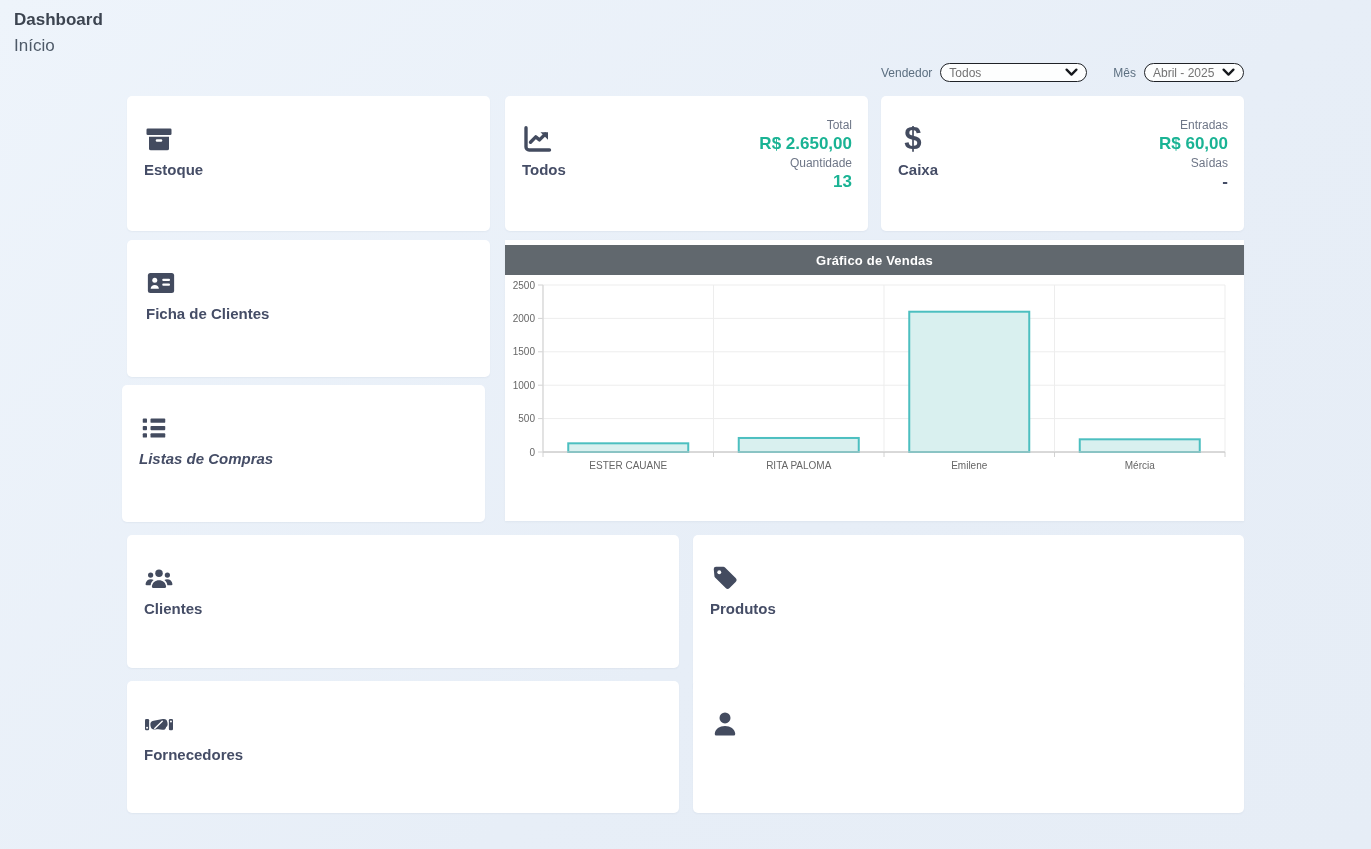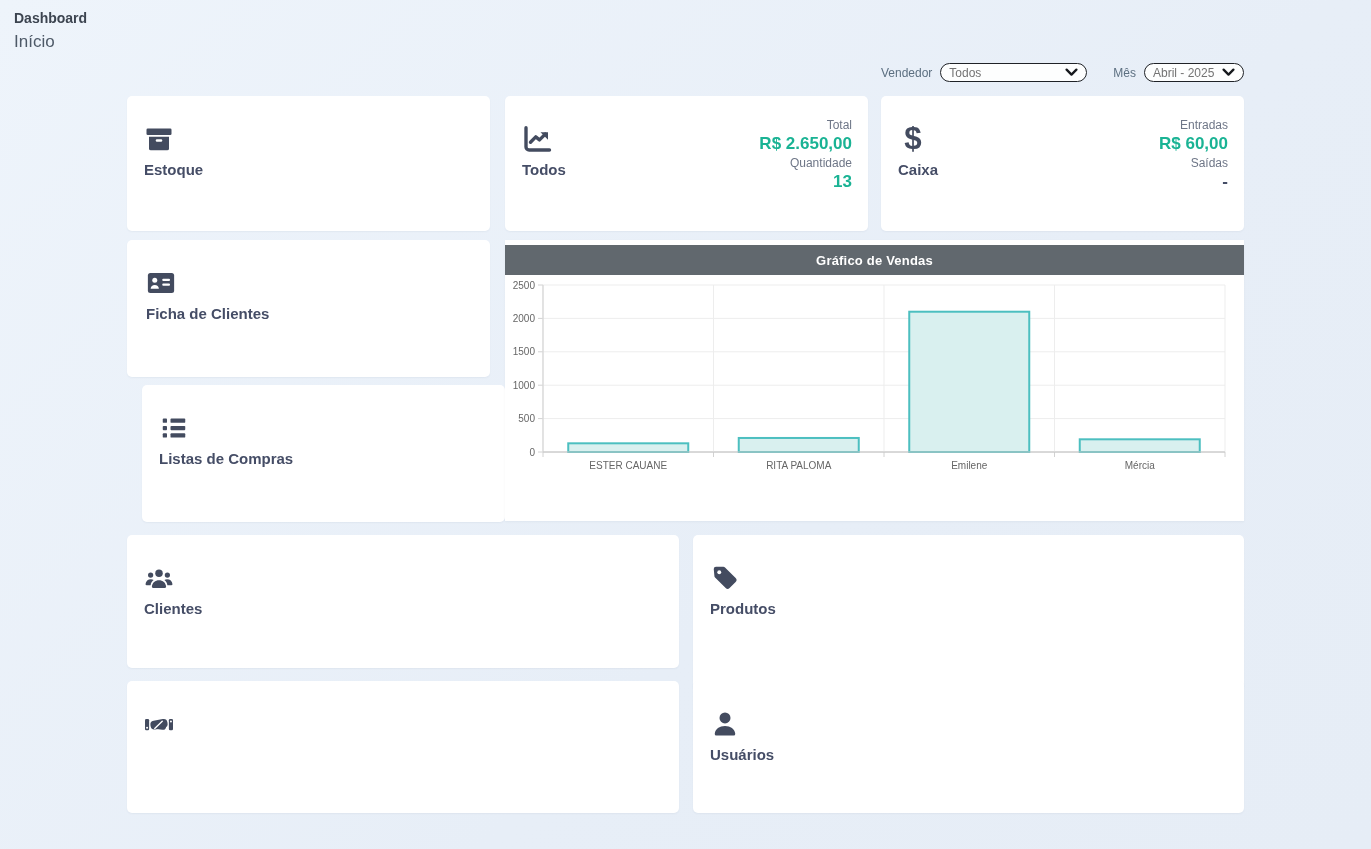--- a/index.html
+++ b/index.html
@@ -14,21 +14,21 @@
   }
   *{box-sizing:border-box;margin:0;padding:0;}
   html,body{width:1371px;height:849px;overflow:hidden;}
   body{
     font-family:"Liberation Sans",sans-serif;
     background:linear-gradient(135deg,#eef4fb 0%,#e7eef7 60%,#e6edf6 100%);
     position:relative;
     color:var(--text-dark);
   }
   .page-header{position:absolute;left:14px;top:10px;}
-  .page-title{font-size:14px;font-weight:700;color:#3c4450;}
+  .page-title{font-size:17px;font-weight:700;color:#3c4450;}
   .breadcrumb{font-size:17px;color:#4e5a68;margin-top:6px;font-weight:400;}
 
   .filters{position:absolute;top:63px;right:127px;display:flex;align-items:center;gap:8px;}
   .filter-label{font-size:12px;color:var(--label-blue);}
   .select{
     display:flex;align-items:center;justify-content:space-between;
     border:1.6px solid #1f2227;border-radius:10px;background:#fdfefe;
     height:19px;padding:0 8px;font-size:12px;color:#737373;cursor:pointer;
   }
   .select .chev{display:flex;align-items:center;margin-left:6px;}
@@ -48,21 +48,21 @@
   .stat-right{text-align:right;margin-top:-8px;}
   .s-label{font-size:12px;color:var(--text-muted);line-height:15px;margin-top:2px;}
   .s-value{font-size:17px;font-weight:700;line-height:21px;}
   .s-teal{color:var(--accent);}
   .s-dark{color:var(--text-dark);}
 
   .c-estoque{left:127px;top:96px;width:363px;height:135px;}
   .c-vendas{left:505px;top:96px;width:363px;height:135px;}
   .c-caixa{left:881px;top:96px;width:363px;height:135px;}
   .c-ficha{left:127px;top:240px;width:363px;height:137px;padding-left:19px;}
-  .c-listas{left:142px;top:385px;width:363px;height:137px;}
+  .c-listas{left:122px;top:385px;width:363px;height:137px;font-style:italic;}
   .c-clientes{left:127px;top:535px;width:552px;height:133px;}
   .c-produtos{left:693px;top:535px;width:551px;height:155px;}
   .c-fornecedores{left:127px;top:681px;width:552px;height:132px;}
   .c-usuarios{left:693px;top:681px;width:551px;height:132px;}
 
   .panel{
     position:absolute;left:505px;top:240px;width:739px;height:281px;
     background:#fff;border-radius:0;box-shadow:0 1px 2px rgba(60,80,110,.06);
     padding-top:5px;
   }
@@ -252,23 +252,23 @@
     <svg viewBox="0 0 24 24" fill="currentColor">
       <rect x="0.8" y="8" width="3.3" height="9" rx="1"></rect>
       <circle cx="2.45" cy="14.9" r="0.8" fill="#fff"></circle>
       <rect x="19.9" y="8" width="3.3" height="9" rx="1"></rect>
       <circle cx="21.55" cy="9.9" r="0.8" fill="#fff"></circle>
       <rect x="5.1" y="8.7" width="13.8" height="7" rx="3.2" transform="rotate(-11 12 12.2)"></rect>
       <rect x="6.2" y="10.6" width="11.6" height="5.6" rx="2.8" transform="rotate(7 12 13.4)"></rect>
       <path d="M8.6 15.6l6-5.8" stroke="#fff" stroke-width="1.1" fill="none" stroke-linecap="round"></path>
     </svg>
   </span>
+  <div class="card-label">Fornecedores</div>
 </div>
 
 <div class="card c-usuarios">
   <span class="icon">
     <svg viewBox="0 0 24 24" fill="currentColor">
       <circle cx="12" cy="7.1" r="4.4"></circle>
       <path d="M3.8 19.7c.4-3.9 3.8-6.2 8.2-6.2s7.8 2.3 8.2 6.2a1.35 1.35 0 0 1-1.35 1.5H5.15a1.35 1.35 0 0 1-1.35-1.5z"></path>
     </svg>
   </span>
-  <div class="card-label">Usuários</div>
 </div>
 
 </body></html>

